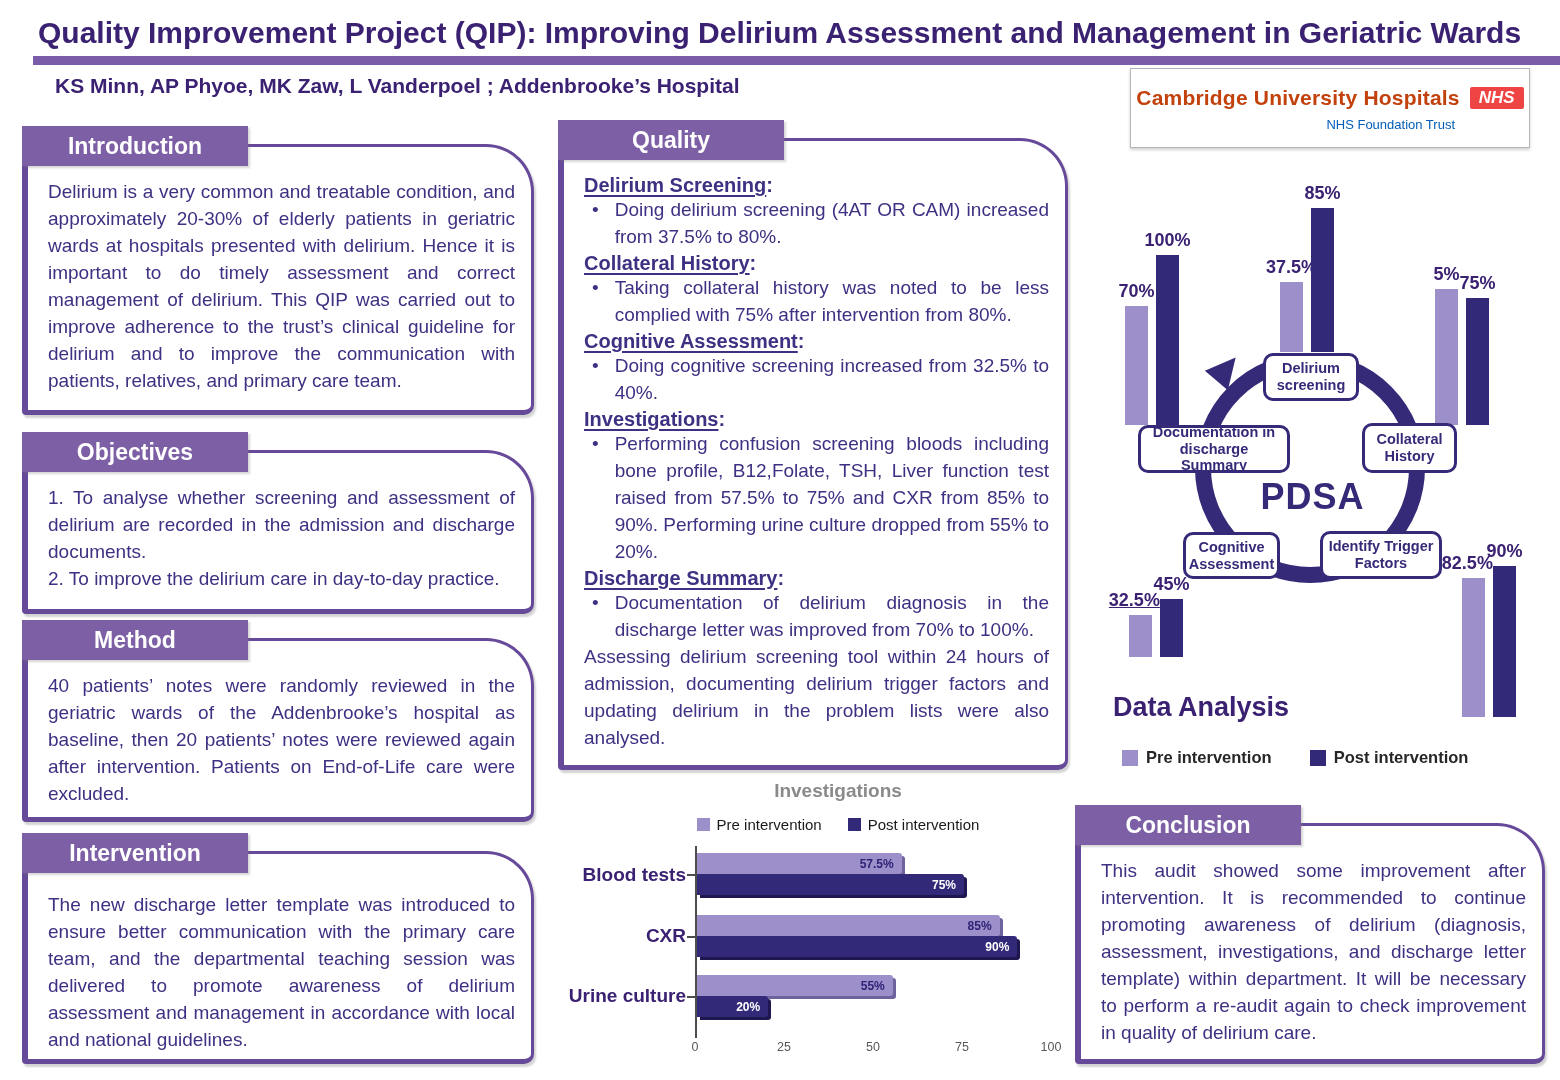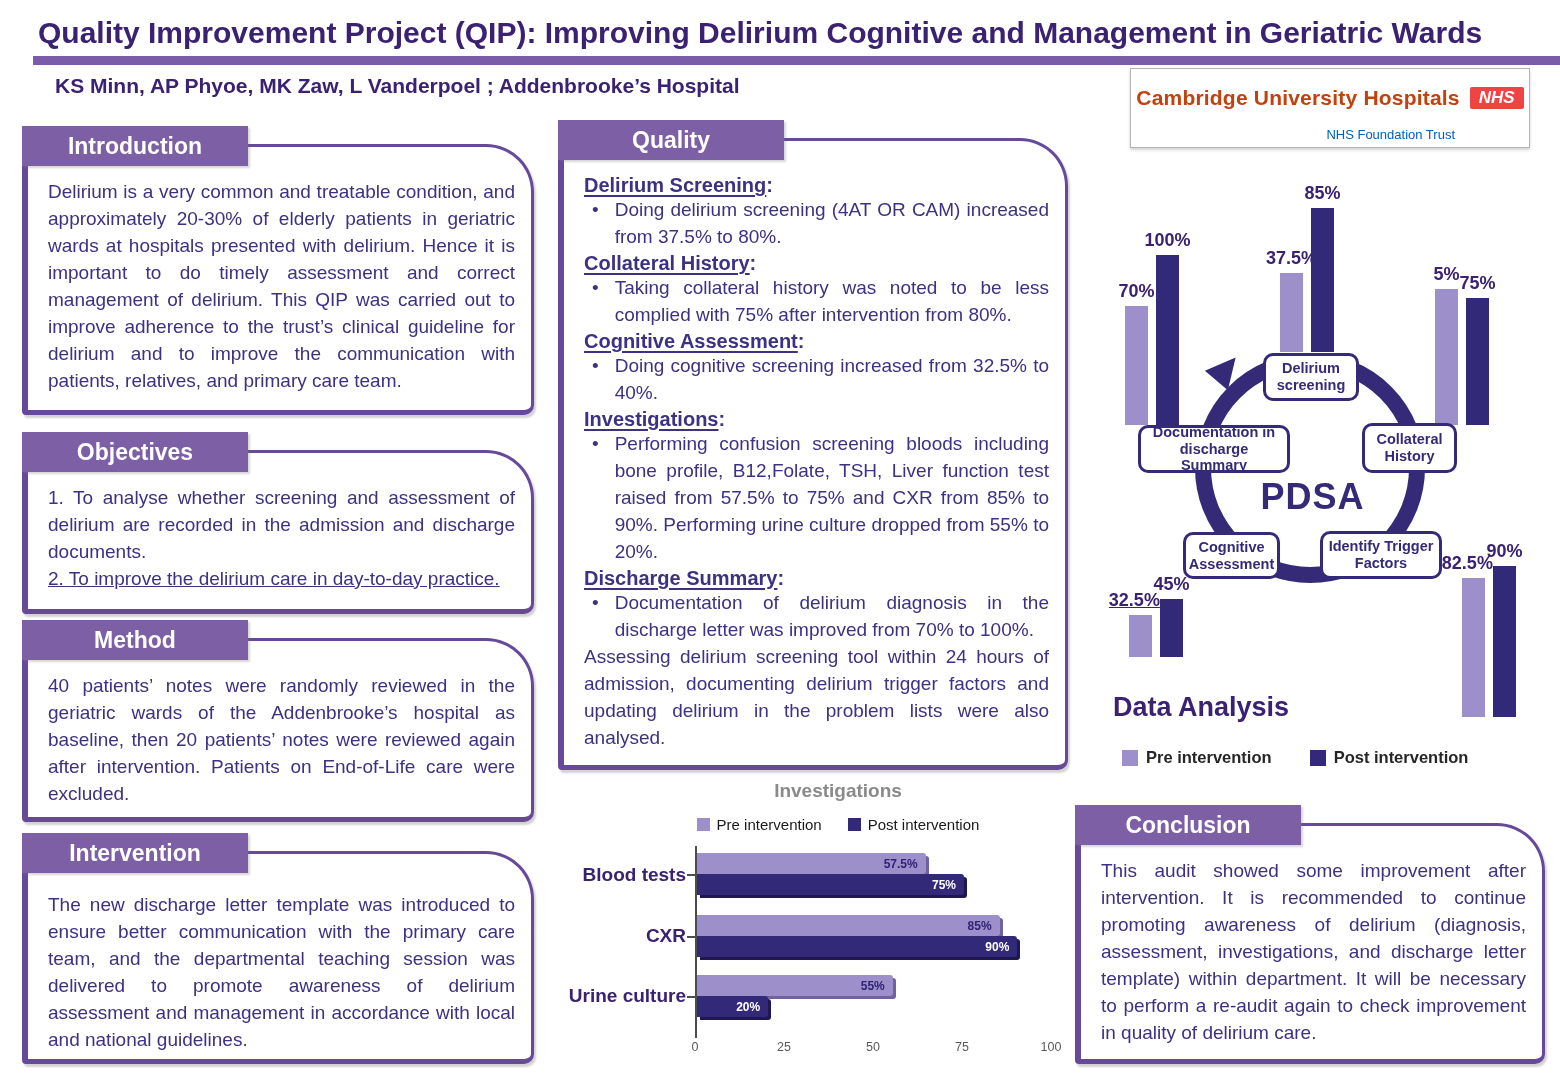--- a/index.html
+++ b/index.html
@@ -68,28 +68,28 @@
   .da-legend .lsq{width:16px;height:16px;margin-right:8px;}
   .leg-item{display:flex;align-items:center;}
 
   
   .nhs-card{position:absolute;left:1130px;top:68px;width:400px;height:80px;background:#fff;
             border:1px solid #b5b5b5;box-shadow:0 2px 3px rgba(0,0,0,.18);box-sizing:border-box;}
   .nhs-row{display:flex;align-items:center;justify-content:center;gap:10px;margin-top:17px;}
   .nhs-org{font-size:21px;color:#c2410c;font-weight:600;letter-spacing:.2px;white-space:nowrap;}
   .nhs-badge{width:54px;height:22px;background:#ef4444;color:#fff;font-style:italic;font-weight:bold;
              font-size:17px;display:flex;align-items:center;justify-content:center;border-radius:2px;}
-  .nhs-trust{text-align:right;margin-right:74px;font-size:13px;color:#005EB8;margin-top:17px;}
+  .nhs-trust{text-align:right;margin-right:74px;font-size:13px;color:#005EB8;margin-top:7px;}
 </style>
 </head>
 <body>
 
 <div id="poster">
 
-  <div class="title">Quality Improvement Project (QIP): Improving Delirium Cognitive and Management in Geriatric Wards</div>
+  <div class="title">Quality Improvement Project (QIP): Improving Delirium Assessment and Management in Geriatric Wards</div>
   <div class="rule"></div>
   <div class="authors">KS Minn, AP Phyoe, MK Zaw, L Vanderpoel ; Addenbrooke’s Hospital</div>
 
   <div class="nhs-card">
     <div class="nhs-row">
       <span class="nhs-org">Cambridge University Hospitals</span>
       <span class="nhs-badge">NHS</span>
     </div>
     <div class="nhs-trust">NHS Foundation Trust</div>
   </div>
@@ -97,21 +97,21 @@
   <div class="section" style="left:22px;top:126px;width:512px;height:289px;">
     <div class="sbox">
       <p class="body-text" style="margin:0;">Delirium is a very common and treatable condition, and approximately 20-30% of elderly patients in geriatric wards at hospitals presented with delirium. Hence it is important to do timely assessment and correct management of delirium. This QIP was carried out to improve adherence to the trust’s clinical guideline for delirium and to improve the communication with patients, relatives, and primary care team.</p>
     </div>
     <div class="tab">Introduction</div>
   </div>
 
   <div class="section" style="left:22px;top:432px;width:512px;height:182px;">
     <div class="sbox">
       <p class="body-text" style="margin:0;">1. To analyse whether screening and assessment of delirium are recorded in the admission and discharge documents.</p>
-      <p class="body-text" style="margin:0;text-decoration:underline;">2. To improve the delirium care in day-to-day practice.</p>
+      <p class="body-text" style="margin:0;">2. To improve the delirium care in day-to-day practice.</p>
     </div>
     <div class="tab">Objectives</div>
   </div>
 
   <div class="section" style="left:22px;top:620px;width:512px;height:202px;">
     <div class="sbox">
       <p class="body-text" style="margin:0;">40 patients’ notes were randomly reviewed in the geriatric wards of the Addenbrooke’s hospital as baseline, then 20 patients’ notes were reviewed again after intervention. Patients on End-of-Life care were excluded.</p>
     </div>
     <div class="tab">Method</div>
   </div>
@@ -183,21 +183,21 @@
 
     <div class="iaxis"></div>
     <div class="itick" style="top:94px;"></div>
     <div class="itick" style="top:156px;"></div>
     <div class="itick" style="top:216px;"></div>
 
     <div class="icat" style="top:84px;">Blood tests</div>
     <div class="icat" style="top:145px;">CXR</div>
     <div class="icat" style="top:205px;">Urine culture</div>
 
-    <div class="hbar pre" style="top: 73px; width: 204.7px; padding-left: 24px;">
+    <div class="hbar pre" style="top: 73px; width: 204.7px;">
         <span class="hval">57.5%</span>
       </div>
     <div class="hbar post" style="top: 94px; width: 267px;">
         <span class="hval">75%</span>
       </div>
     <div class="hbar pre" style="top: 135px; width: 302.6px;">
         <span class="hval">85%</span>
       </div>
     <div class="hbar post" style="top: 156px; width: 320.4px;">
         <span class="hval">90%</span>
@@ -221,21 +221,21 @@
     <div class="pair" style="left:50px;top:45px;">
       <div class="vbar pre" style="height: 119px;">
           <span class="vlabel">70%</span>
         </div>
       <div class="vbar post" style="height: 170px;">
           <span class="vlabel">100%</span>
         </div>
     </div>
 
     <div class="pair" style="left:205px;top:-28px;">
-      <div class="vbar pre" style="height: 79px;">
+      <div class="vbar pre" style="height: 70px;">
           <span class="vlabel">37.5%</span>
         </div>
       <div class="vbar post" style="height: 144.5px;">
           <span class="vlabel">85%</span>
         </div>
     </div>
 
     <div class="pair" style="left:360px;top:45px;">
       <div class="vbar pre" style="height: 136px;">
           <span class="vlabel">5%</span>

